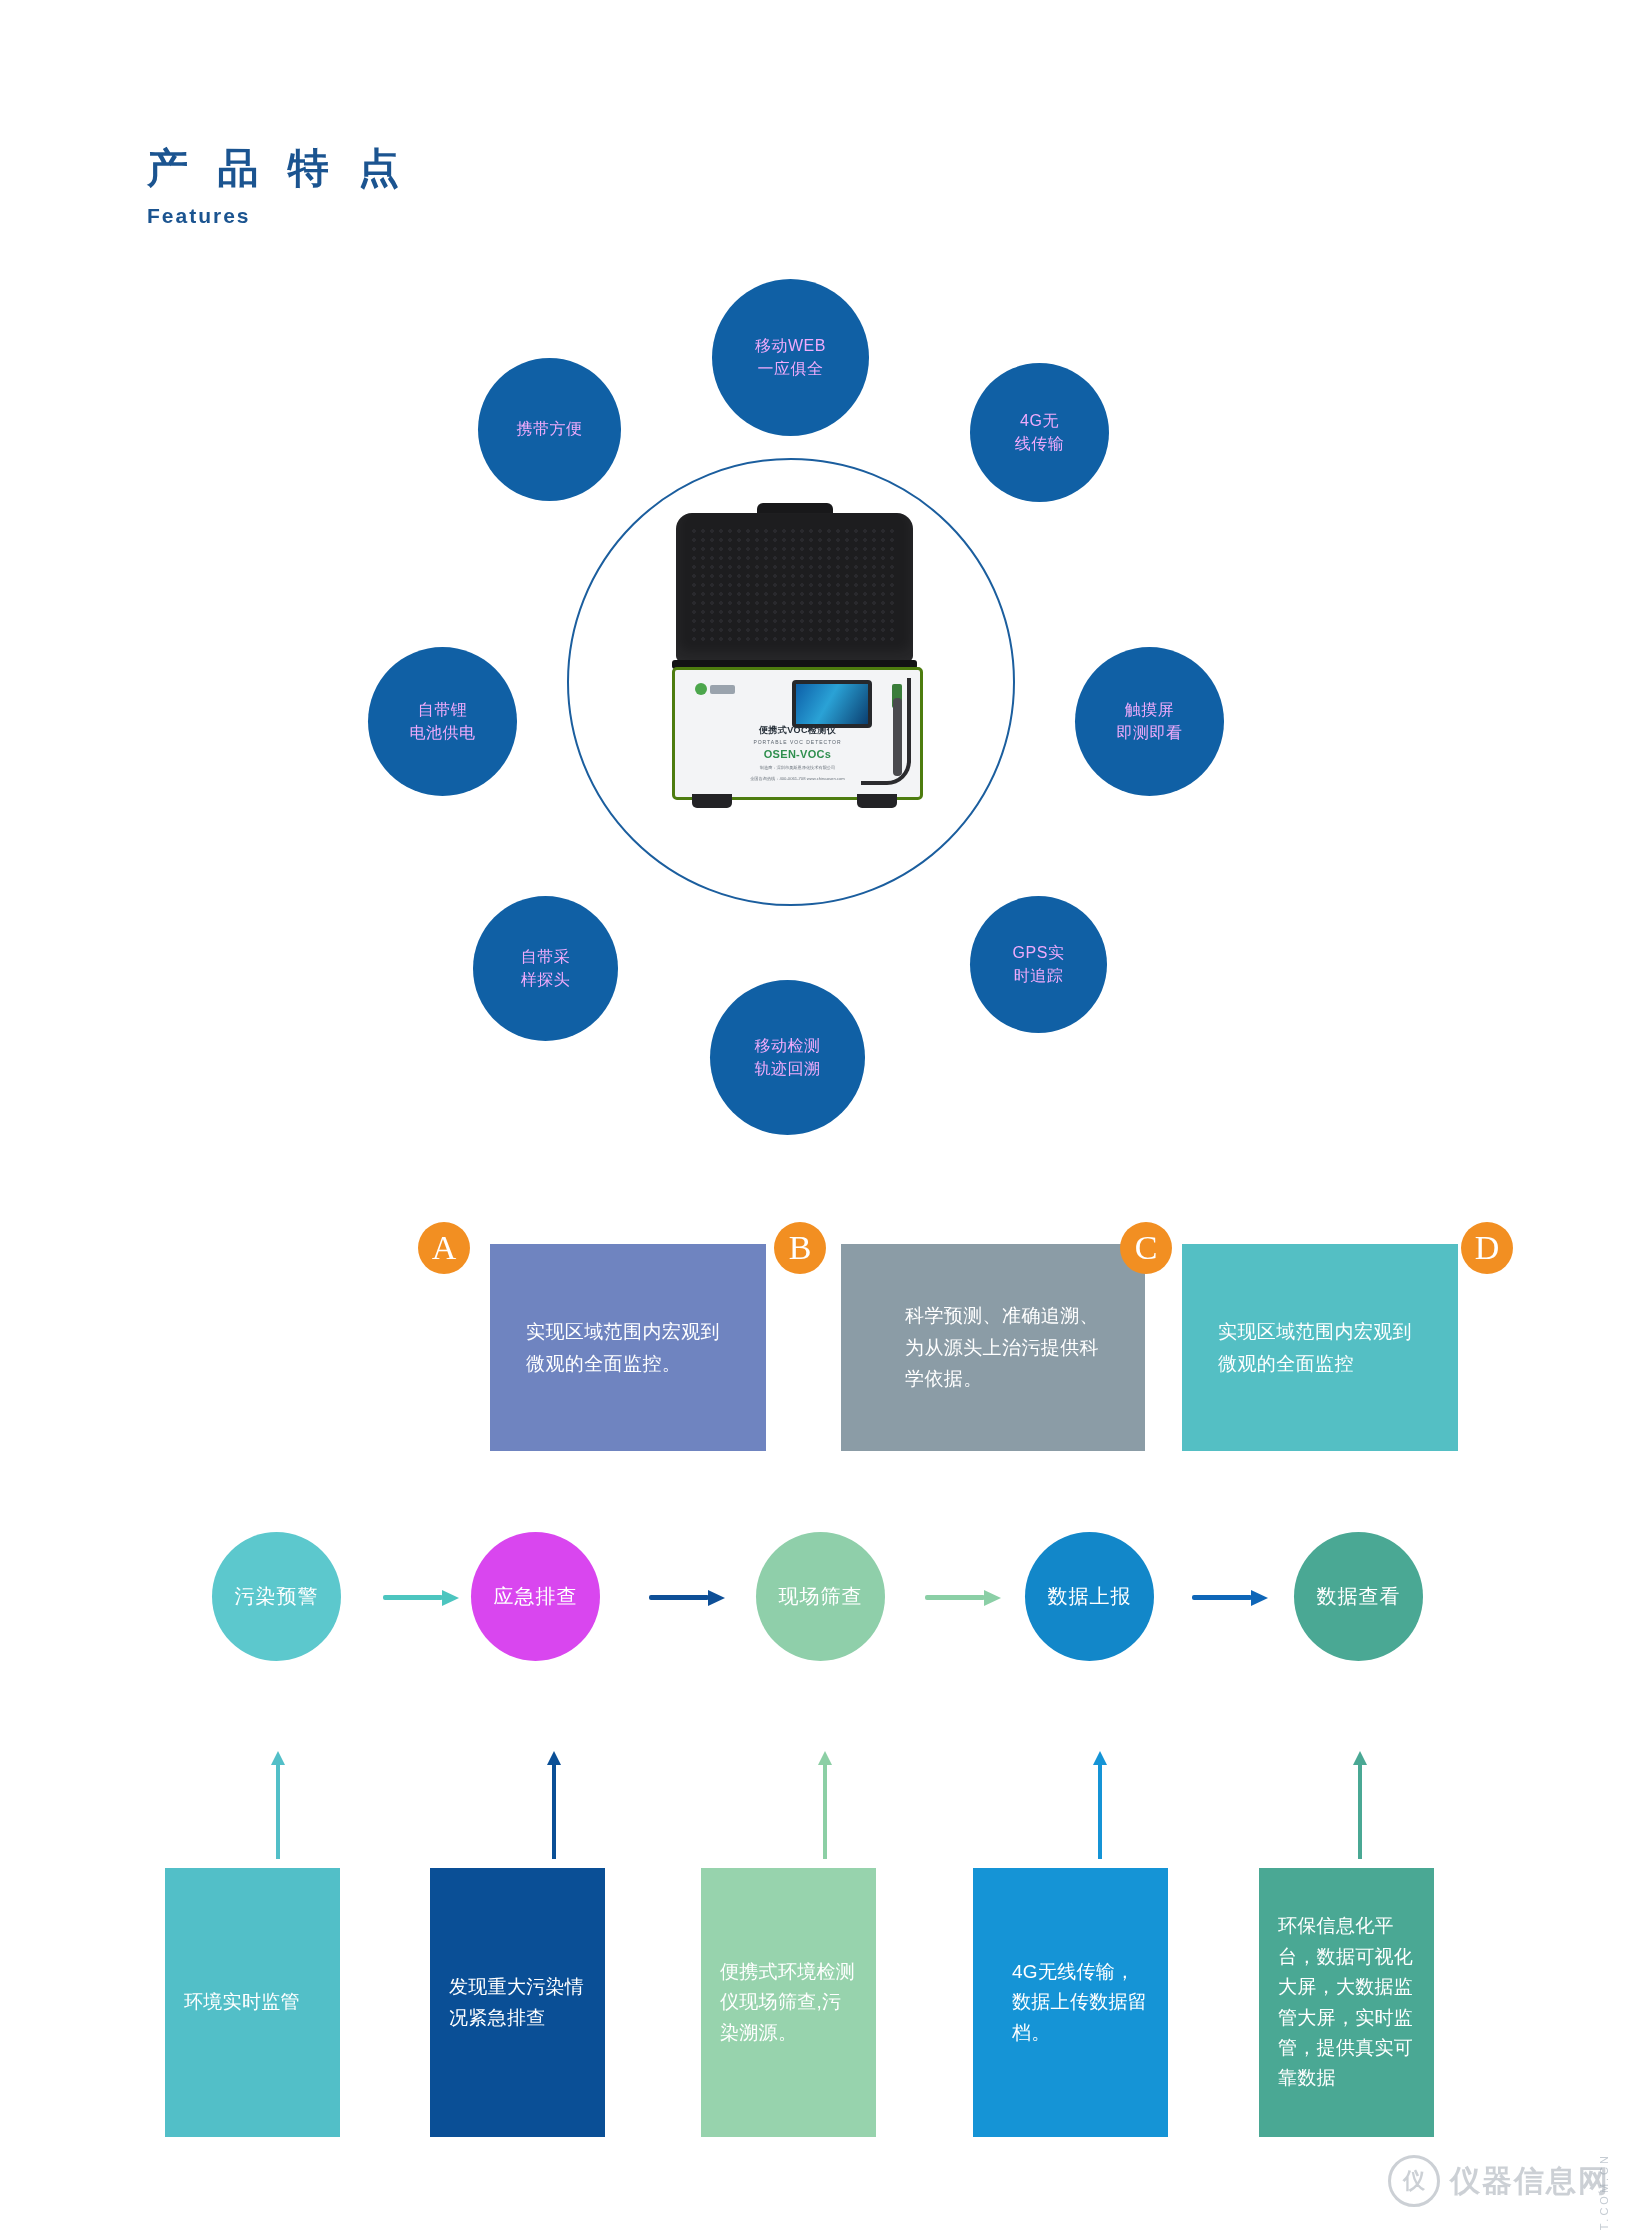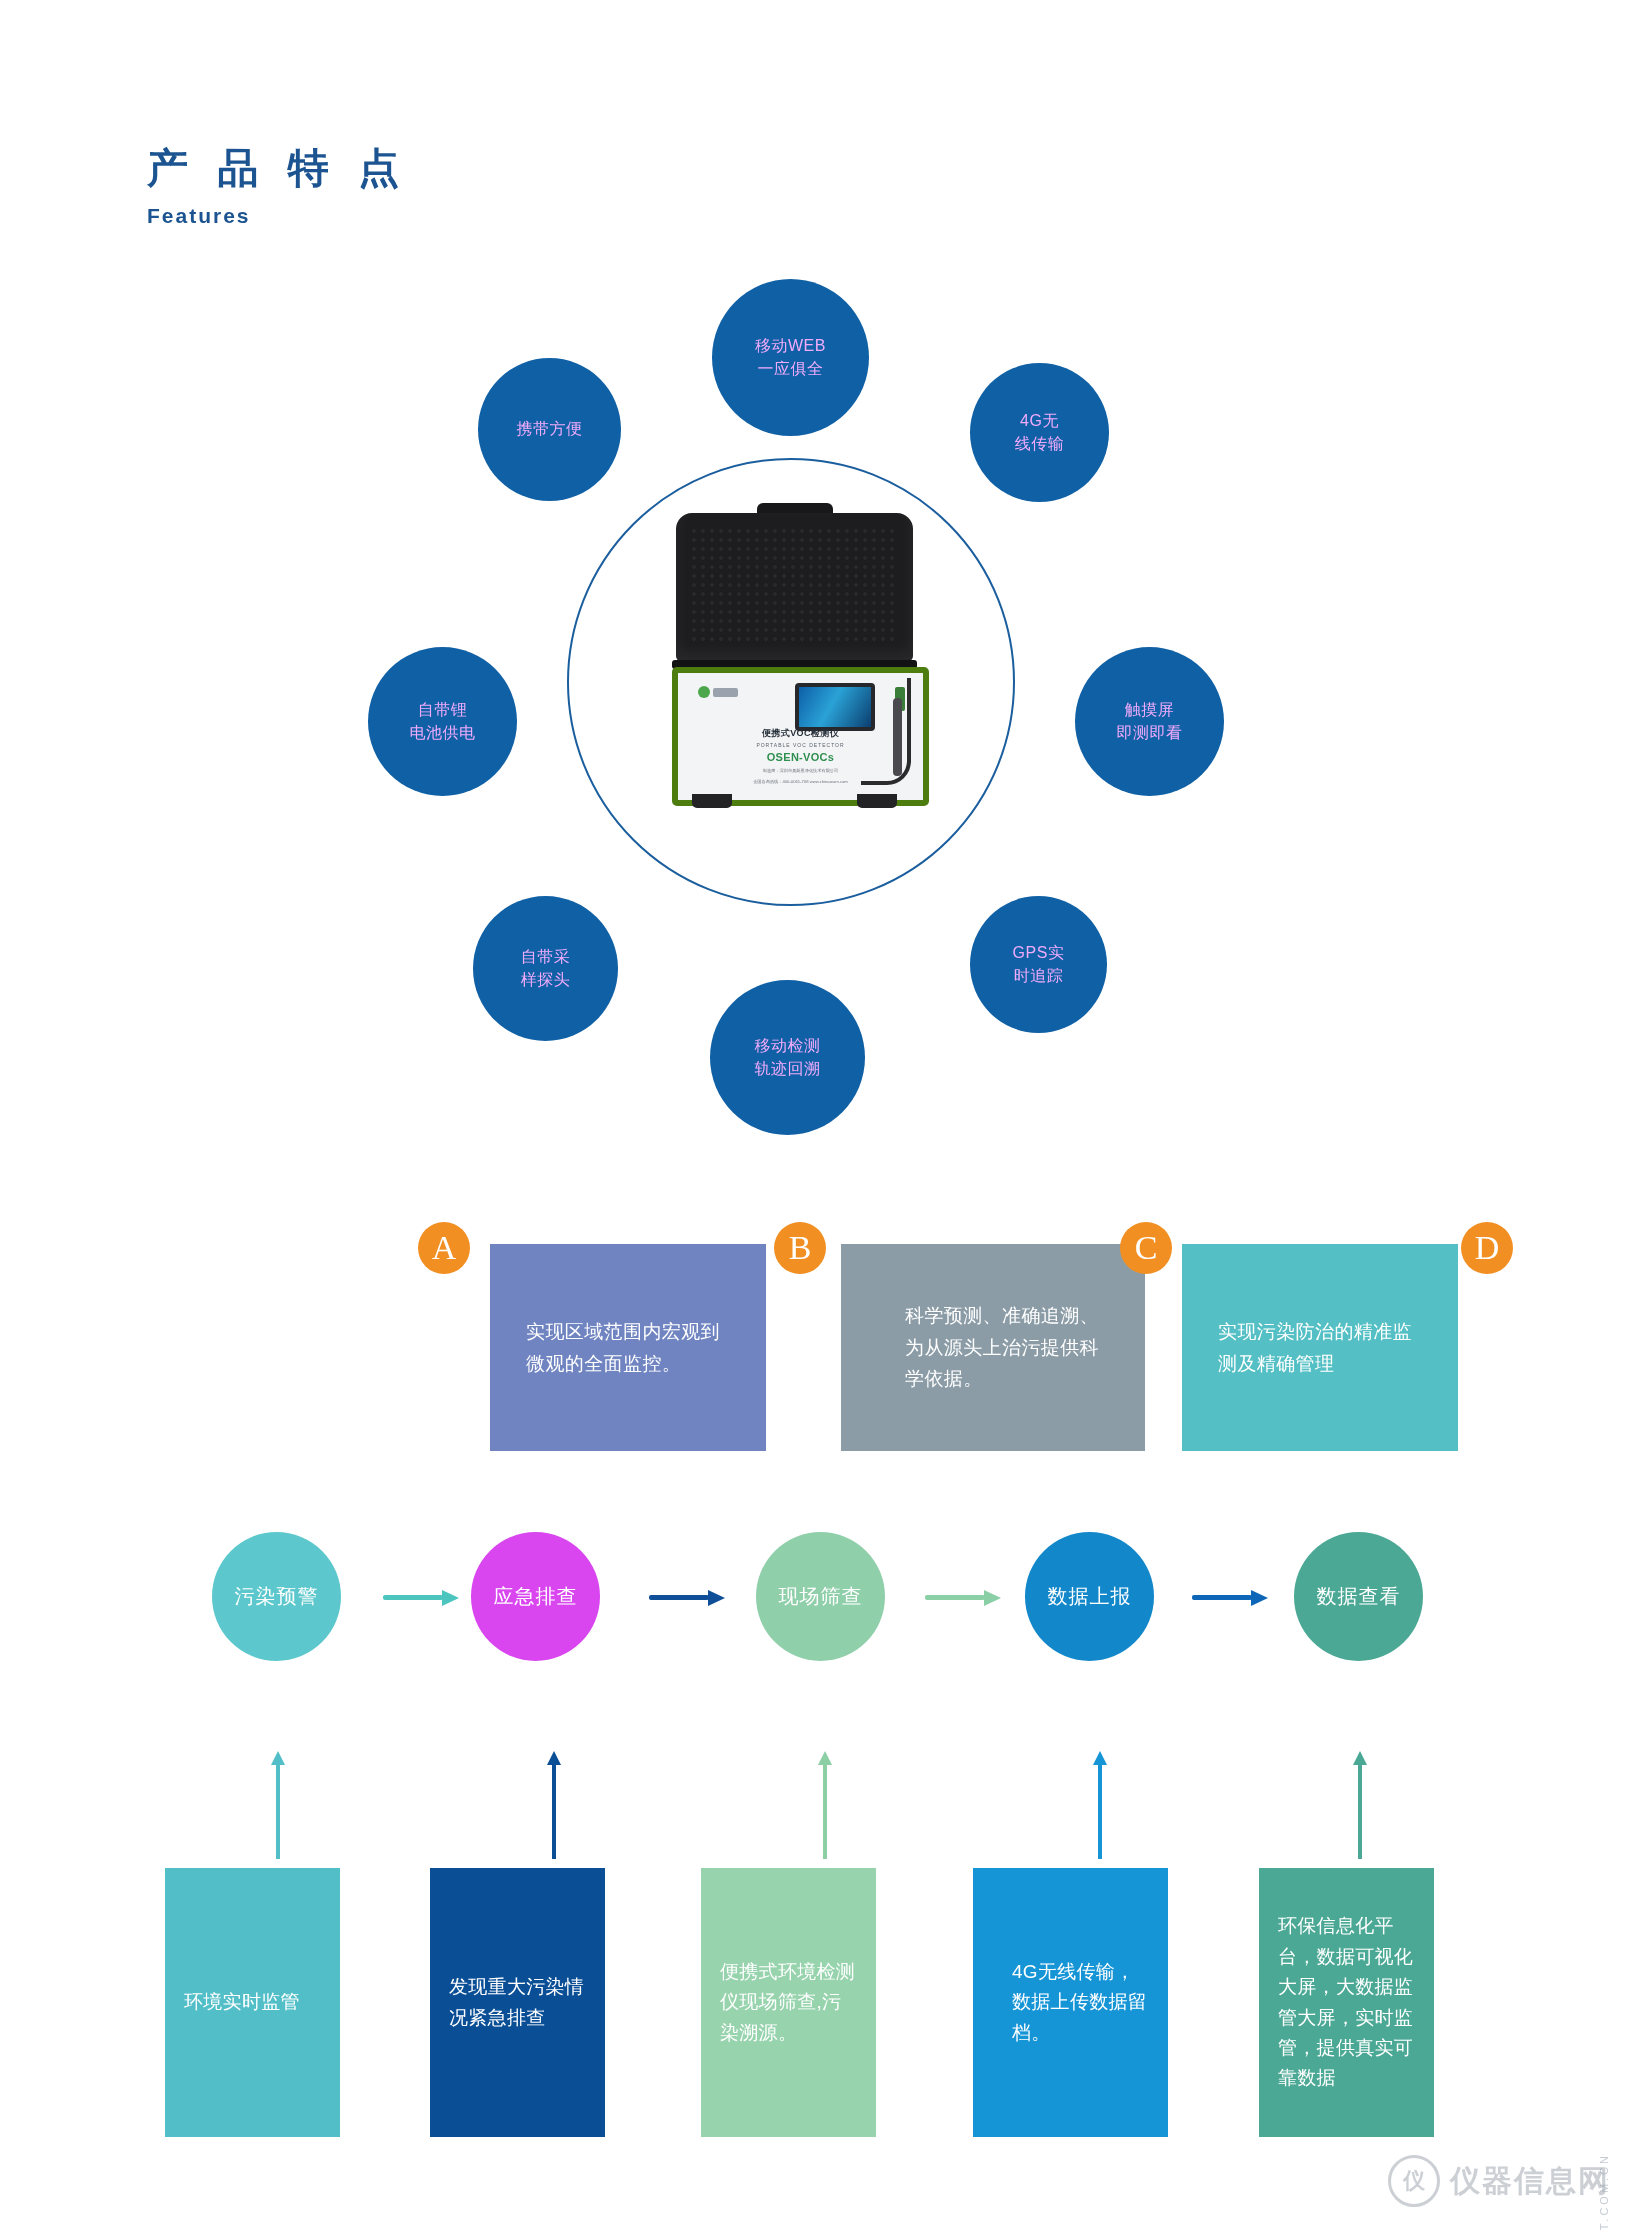--- a/index.html
+++ b/index.html
@@ -57,21 +57,21 @@
   .dev-handle{
     position:absolute;left:95px;top:0px;width:76px;height:18px;
     background:#18181a;border-radius:6px 6px 0 0;
   }
   .dev-hinge{
     position:absolute;left:10px;top:157px;width:245px;height:9px;
     background:#121214;border-radius:3px;
   }
   .dev-base{
     position:absolute;left:10px;top:164px;width:245px;height:127px;
-    background:#f3f4f6;border:6px solid #4d7c0f;border-radius:5px;
+    background:#f3f4f6;border:3px solid #4d7c0f;border-radius:5px;
   }
   .dev-screen{
     position:absolute;left:117px;top:10px;width:72px;height:40px;
     background:#0f3f6e;border:4px solid #26282c;border-radius:4px;
     background-image:linear-gradient(120deg,#0d5fa8 0%,#2aa2d6 45%,#0b3f70 100%);
   }
   .dev-logo{
     position:absolute;left:20px;top:10px;width:40px;height:18px;
     display:flex;align-items:center;gap:3px;
   }
@@ -266,21 +266,21 @@
       <div class="card-txt">实现区域范围内宏观到微观的全面监控。</div>
     </div>
     <div class="badge" id="badge-b" style="background: rgb(242, 143, 34); left: 774px;">B</div>
 
     <div class="card" id="card-c" style="background: rgb(139, 156, 166); left: 841px; padding-left: 28px;">
       <div class="card-txt">科学预测、准确追溯、为从源头上治污提供科学依据。</div>
     </div>
     <div class="badge" id="badge-c" style="background: rgb(242, 143, 34); left: 1120px;">C</div>
 
     <div class="card" id="card-d" style="background: rgb(84, 191, 196); left: 1182px;">
-      <div class="card-txt">实现污染防治的精准监测及精确管理</div>
+      <div class="card-txt">实现区域范围内宏观到微观的全面监控</div>
     </div>
     <div class="badge" id="badge-d" style="background: rgb(242, 143, 34); left: 1461px;">D</div>
   </div>
 
   <div class="flow">
     <div class="fcirc" id="f0" style="background: rgb(92, 200, 205); left: 212px;">
       <span>污染预警</span>
     </div>
     <div class="arrow" id="a0" style="left: 383px; width: 76px;">
       <span class="shaft" style="width: 60px; background: rgb(76, 197, 191);"></span>

